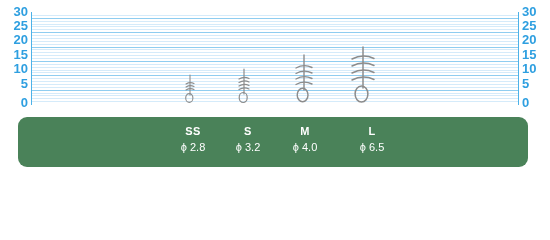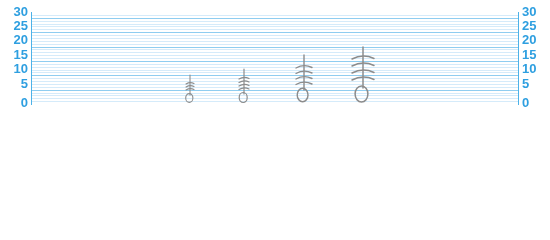--- a/index.html
+++ b/index.html
@@ -219,14 +219,32 @@
           <path d="M11 13 Q22 7.5 33 12.5"></path>
           <path d="M11 20 Q22 14.5 33 19.5"></path>
           <path d="M11 27 Q22 21.5 33 26.5"></path>
           <path d="M11 34 Q22 28.5 33 33.5"></path>
           <ellipse cx="20.5" cy="48" rx="6.4" ry="8"></ellipse>
         </g>
       </svg>
     </div>
   </div>
 
+  <div id="label-bar">
+    <div class="label-group" style="left:140px;">
+      <div class="label-name">SS</div>
+      <div class="label-dia">ϕ 2.8</div>
+    </div>
+    <div class="label-group" style="left:195px;">
+      <div class="label-name">S</div>
+      <div class="label-dia">ϕ 3.2</div>
+    </div>
+    <div class="label-group" style="left:252px;">
+      <div class="label-name">M</div>
+      <div class="label-dia">ϕ 4.0</div>
+    </div>
+    <div class="label-group" style="left:319px;">
+      <div class="label-name">L</div>
+      <div class="label-dia">ϕ 6.5</div>
+    </div>
+  </div>
 
 </div>
 
 </body></html>

